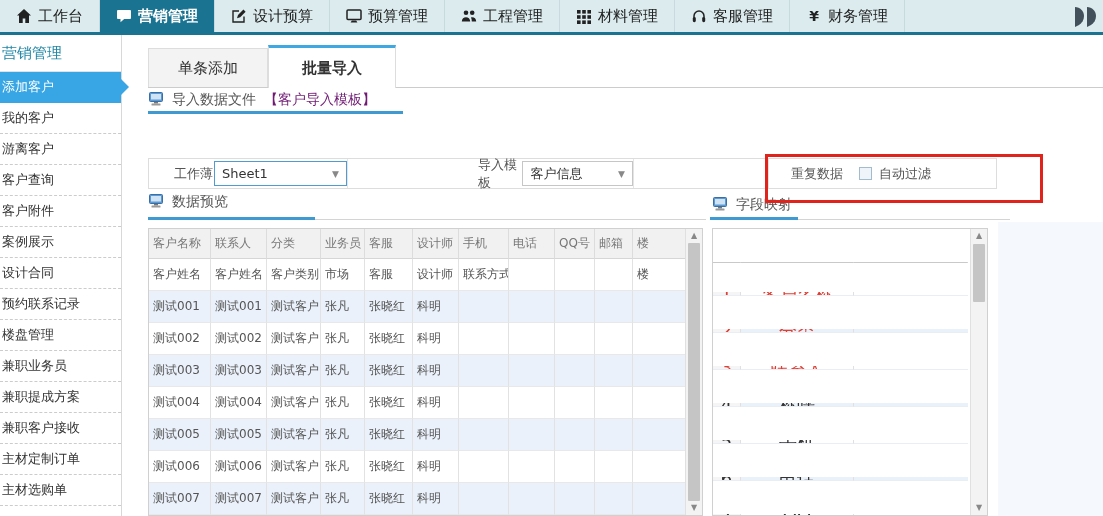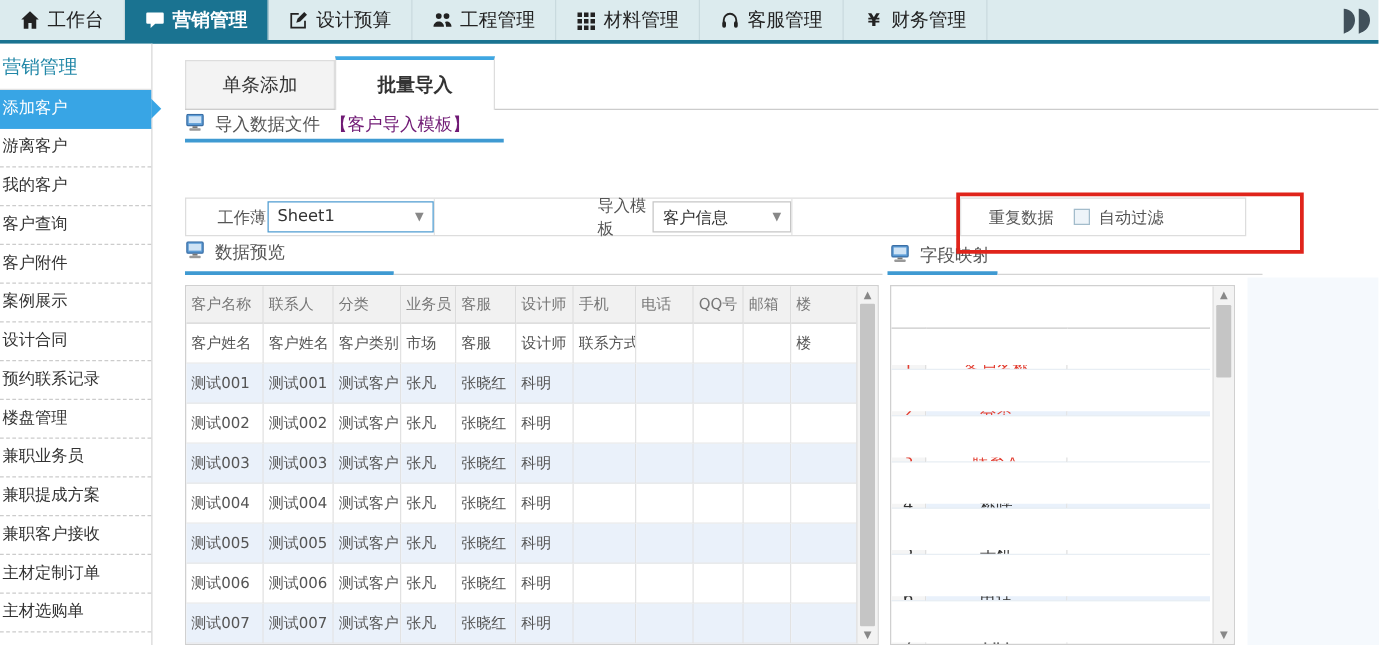--- a/index.html
+++ b/index.html
@@ -92,21 +92,21 @@
     font-size:12px; color:#555; border-right:1px solid #e2e2e2; border-bottom:1px solid #e8e8e8;
     flex:none;
   }
   .p-row.head .p-cell { background:#f1f1f1; color:#777; border-bottom:1px solid #d6d6d6; border-right:1px solid #dcdcdc; }
   .p-row.stripe .p-cell { background:#eaf1fa; }
 
   
   .mapping-panel { left:712px; top:228px; width:276px; height:288px; }
   .m-row { display:flex; height:37px; }
   .m-row.head { height:30px; }
-  .m-cell { display:flex; align-items:center; justify-content:center; font-size:13px; color:#333; border-bottom:1px solid #e8eef4; overflow:hidden;margin-top:33px; }
+  .m-cell { display:flex; align-items:center; justify-content:center; font-size:18px; color:#333; border-bottom:1px solid #e8eef4; overflow:hidden;margin-top:33px; }
   .m-num { width:28px; background:#f5f5f5; border-right:1px solid #e0e0e0; flex:none; }
   .m-field { width:113px; border-right:1px solid #e0e0e0; flex:none; }
   .m-excel { width:114px; flex:none; }
   .m-row.head .m-cell { font-weight:bold; color:#222; background:#fff; border-bottom:1px solid #c9c9c9; border-right:1px solid #ddd; }
   .m-row.stripe .m-field, .m-row.stripe .m-excel { background:#e9f1fb; }
   .m-row.required .m-num, .m-row.required .m-field { color:#e23d30; }
 
   
   .vscroll { position:absolute; top:0; right:0; width:17px; bottom:0; background:#f3f3f3; border-left:1px solid #e0e0e0; }
   .scroll-arrow { position:absolute; left:0; width:16px; height:14px; text-align:center; font-size:8px; color:#888; line-height:14px; cursor:pointer; }
@@ -135,20 +135,29 @@
         <span>营销管理</span>
       </div>
       <div class="nav-item">
         <span class="nav-icon">
           <svg width="16" height="16" viewBox="0 0 16 16">
             <path fill="none" stroke="currentColor" stroke-width="1.4" d="M13 8.5V14H2V3h6"></path>
             <path fill="currentColor" d="M6 10.2l1-3.2 5.4-5.4 2.2 2.2L9.2 9.2z"></path>
           </svg>
         </span>
         <span>设计预算</span>
+      </div>
+      <div class="nav-item">
+        <span class="nav-icon">
+          <svg width="16" height="16" viewBox="0 0 16 16">
+            <rect x="1" y="2" width="14" height="9.6" rx="1" fill="none" stroke="currentColor" stroke-width="1.5"></rect>
+            <path fill="currentColor" d="M4.6 14.6l1.2-2.2h4.4l1.2 2.2z"></path>
+          </svg>
+        </span>
+        <span>预算管理</span>
       </div>
       <div class="nav-item">
         <span class="nav-icon">
           <svg width="16" height="16" viewBox="0 0 16 16">
             <circle cx="5" cy="4.8" r="2.3" fill="currentColor"></circle>
             <circle cx="11.2" cy="4.8" r="2.3" fill="currentColor"></circle>
             <path fill="currentColor" d="M.8 13.4c0-2.6 2-4.2 4.2-4.2s4.2 1.6 4.2 4.2zM10 9.6c.4-.2.8-.4 1.2-.4 2.2 0 4 1.6 4 4.2h-4.4c0-1.6-.3-2.8-.8-3.8z"></path>
           </svg>
         </span>
         <span>工程管理</span>
@@ -196,22 +205,22 @@
             <path d="M14 4c5 0 9 4 9 9 0 4-2 7-5 9l-4 2V4z"></path>
           </g>
         </svg>
       </div>
     </div>
 
   <div class="abs sidebar">
     <div class="sidebar-title">营销管理</div>
     <div id="side-menu">
         <div class="side-item selected">添加客户</div>
+        <div class="side-item">我的客户</div>
         <div class="side-item">游离客户</div>
-        <div class="side-item">我的客户</div>
         <div class="side-item">客户查询</div>
         <div class="side-item">客户附件</div>
         <div class="side-item">案例展示</div>
         <div class="side-item">设计合同</div>
         <div class="side-item">预约联系记录</div>
         <div class="side-item">楼盘管理</div>
         <div class="side-item">兼职业务员</div>
         <div class="side-item">兼职提成方案</div>
         <div class="side-item">兼职客户接收</div>
         <div class="side-item">主材定制订单</div>

